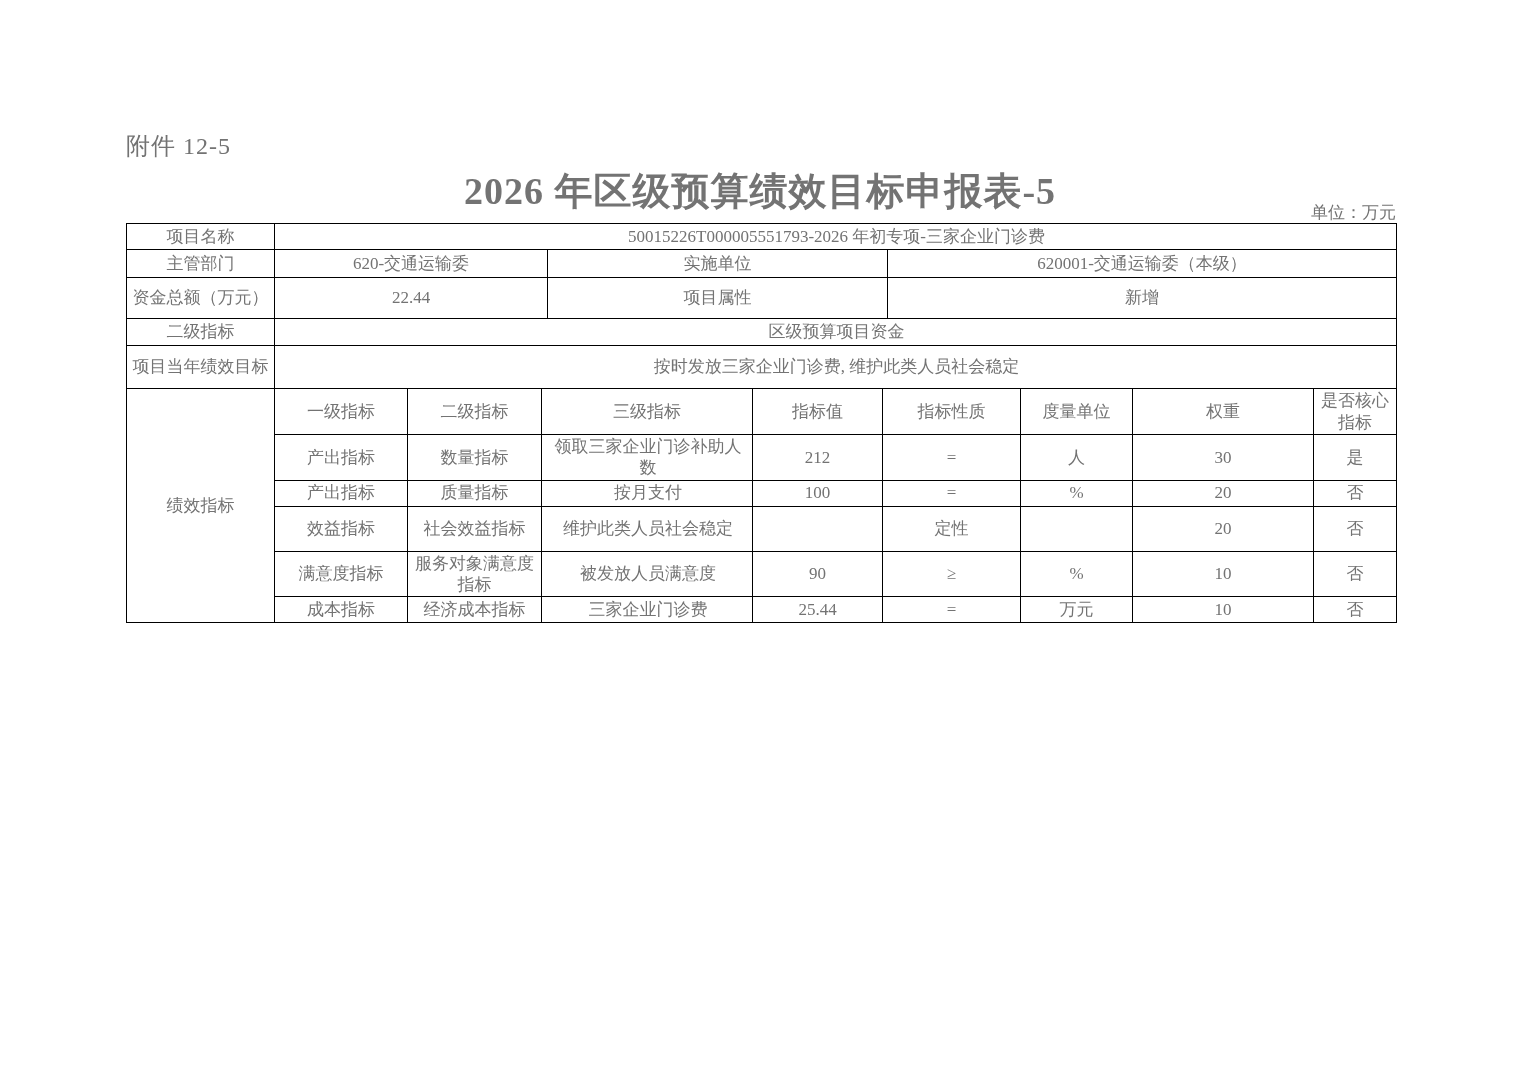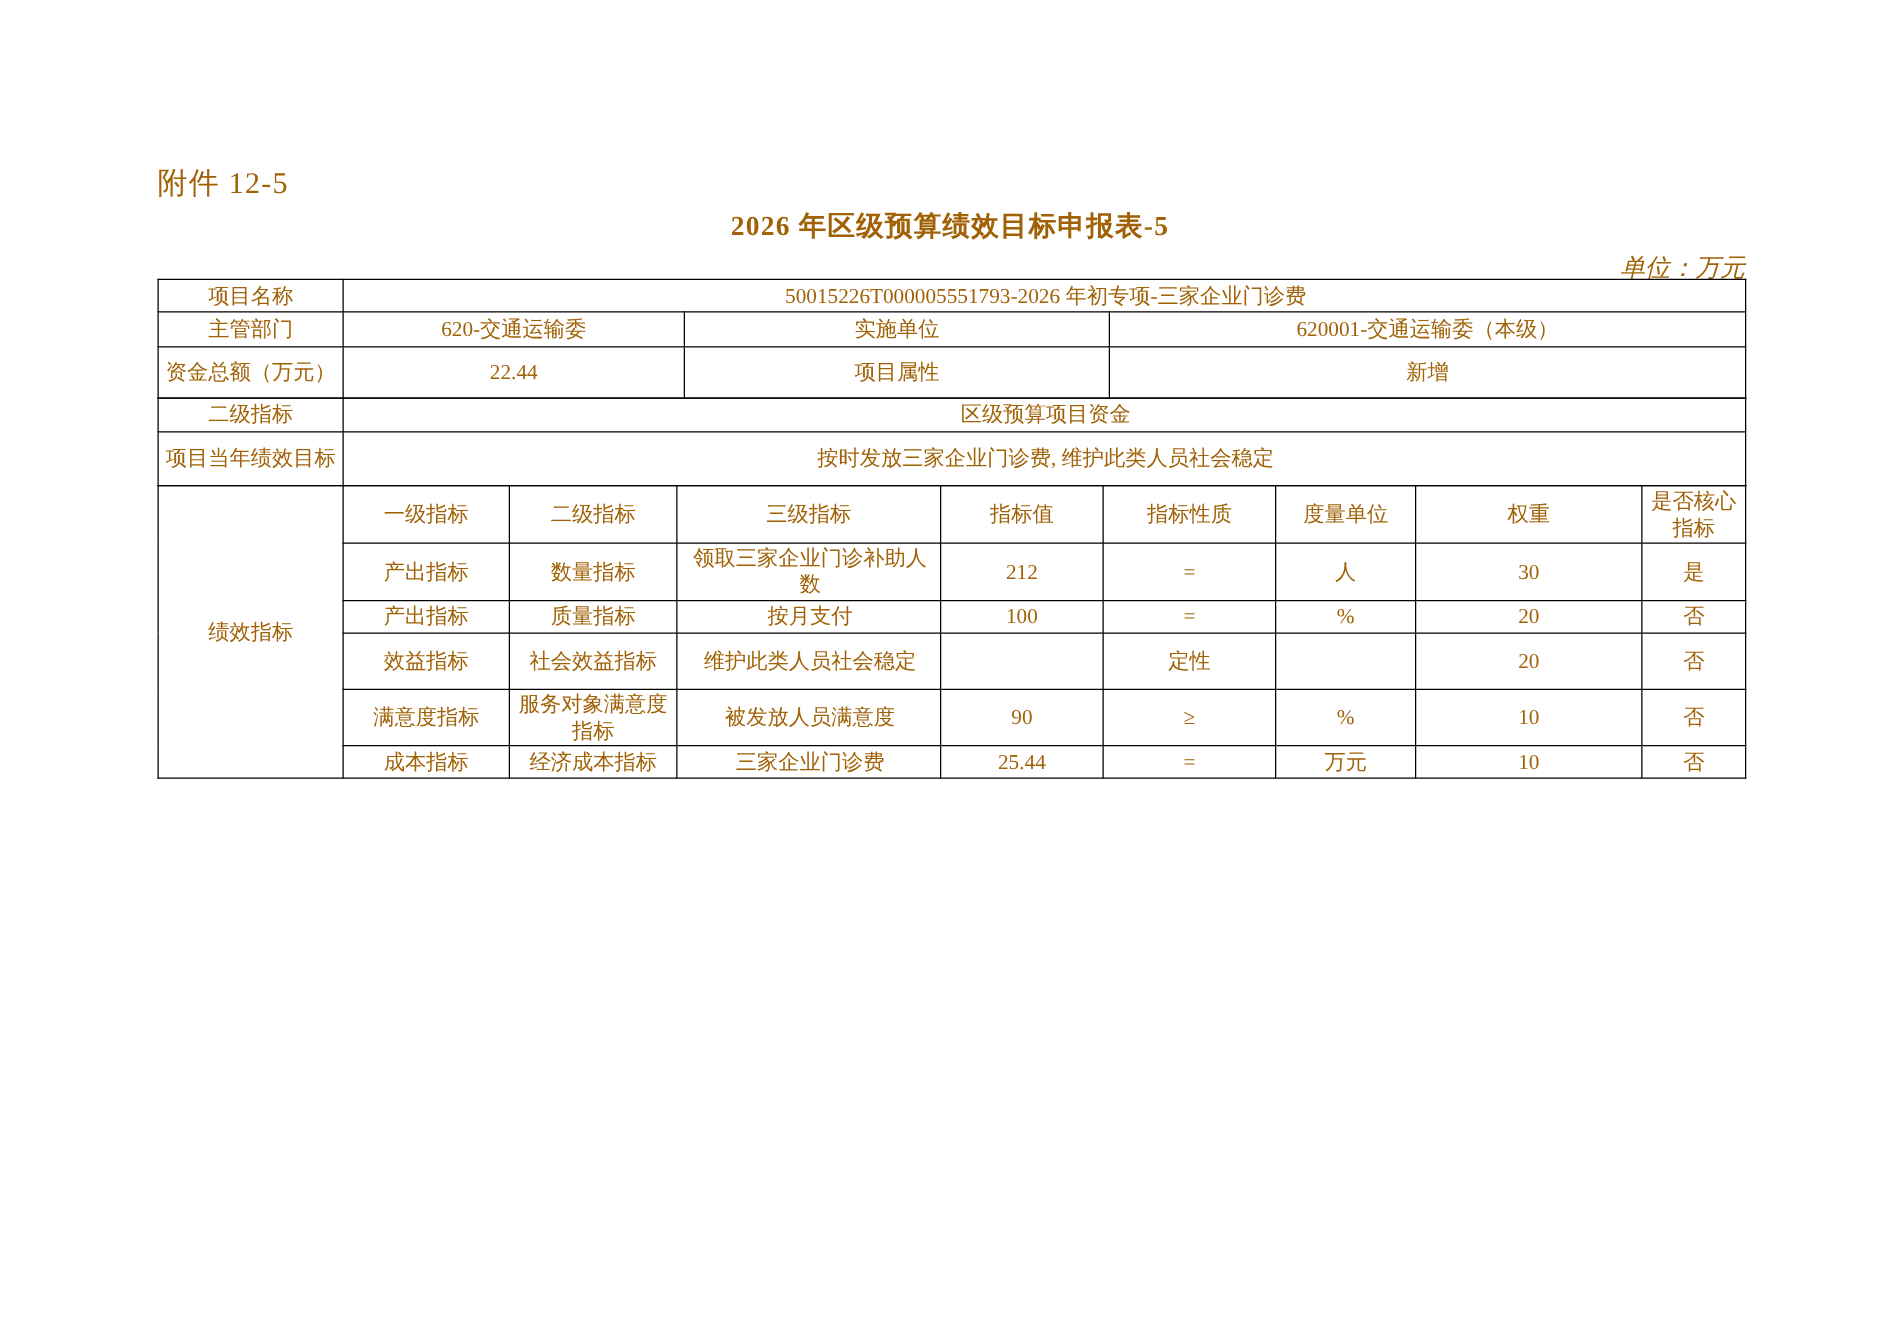--- a/index.html
+++ b/index.html
@@ -1,35 +1,34 @@
 <!DOCTYPE html>
 <html><head>
 <meta charset="utf-8">
 <style>
   html,body{margin:0;padding:0;background:#ffffff;}
   .page{
     position:relative;
     width:1520px;height:946px;
     background:#ffffff;
-    color:#a16207;
+    color:#737373;
     font-family:"Liberation Serif","DejaVu Serif",serif;
     overflow:hidden;
   }
   .attachment-label{
     position:absolute;left:126px;top:130px;
     font-size:24px;letter-spacing:1px;
   }
   .doc-title{
     position:absolute;left:0;top:166px;width:1520px;
-    text-align:center;font-size:22px;font-weight:bold;letter-spacing:1px;
+    text-align:center;font-size:38px;font-weight:bold;letter-spacing:1px;
   }
   .unit-note{
     position:absolute;top:201px;right:124px;
-    font-size:20px;
-    font-style:italic;
+    font-size:17px;
   }
   .table-wrap{
     position:absolute;left:126px;top:223px;width:1270px;
   }
   table{
     border-collapse:collapse;table-layout:fixed;width:1270px;
     font-size:17px;
   }
   table + table{margin-top:-1px;}
   td{

